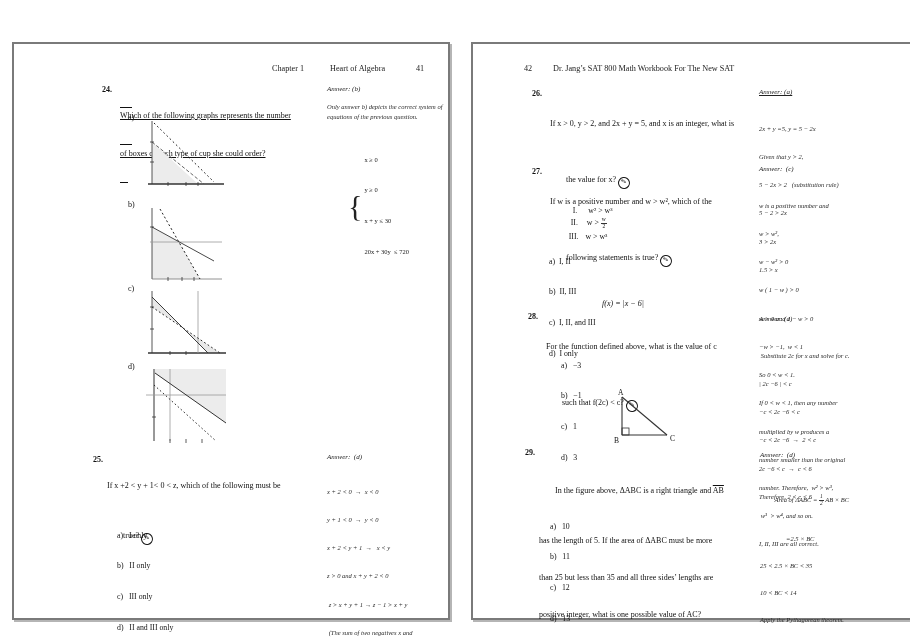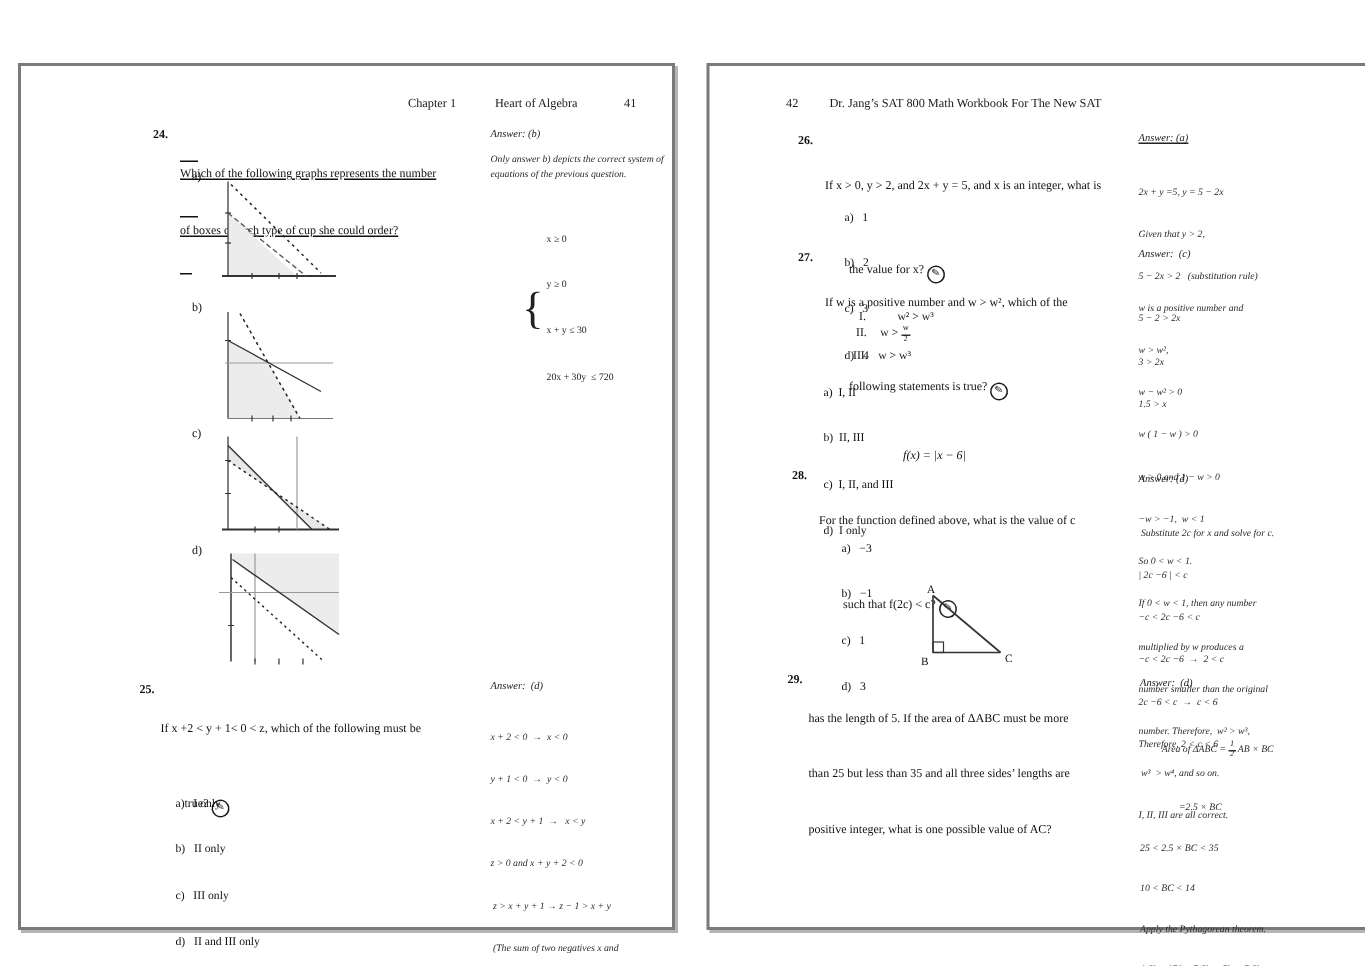--- a/index.html
+++ b/index.html
@@ -159,36 +159,30 @@
     <span class="hl" style="left:51px;top:20px;">42</span>
     <span class="hl" style="left:80px;top:20px;">Dr. Jang’s SAT 800 Math Workbook For The New SAT</span>
 
     <span class="qnum" style="left:59px;top:45px;">26.</span>
     <div class="qb" style="left:77px;top:45px;line-height:14px;">
       <div>If x &gt; 0, y &gt; 2, and 2x + y = 5, and x is an integer, what is</div>
       <div>
         <span>the value for x?</span><span class="mark">✎</span>
       </div>
     </div>
-    <div class="ch" style="left:90px;top:75px;">
-      <div>a)   1</div>
-      <div>b)   2</div>
-      <div>c)   3</div>
-      <div>d)   4</div>
-    </div>
 
     <span class="qnum" style="left:59px;top:123px;">27.</span>
     <div class="qb" style="left:77px;top:123px;line-height:14px;">
       <div>If w is a positive number and w &gt; w², which of the</div>
       <div>
         <span>following statements is true?</span><span class="mark">✎</span>
       </div>
     </div>
     <div class="rm" style="left:88px;top:153px;">
-      <span>I.</span><span style="margin-left:21px;">w² &gt; w³</span>
+      <span>I.</span><span style="margin-left:11px;">w² &gt; w³</span>
     </div>
     <div class="rm" style="left:86px;top:164px;">
       <span>II.</span><span style="margin-left:9px;">w &gt; </span><span class="frac"><span class="fn">w</span><span class="fd">2</span></span>
     </div>
     <div class="rm" style="left:84px;top:179px;">
       <span>III.</span><span style="margin-left:7px;">w &gt; w³</span>
     </div>
     <div class="ch" style="left:76px;top:192px;">
       <div>a)  I, II</div>
       <div>b)  II, III</div>
@@ -219,23 +213,32 @@
         <line x1="21" y1="10" x2="66" y2="48" stroke="#333" stroke-width="1.1"></line>
         <rect x="21" y="41" width="7" height="7" fill="none" stroke="#333" stroke-width="0.8"></rect>
         <text x="17" y="8">A</text>
         <text x="13" y="56">B</text>
         <text x="69" y="54">C</text>
       </svg>
     </div>
 
     <span class="qnum" style="left:52px;top:404px;">29.</span>
     <div class="qb" style="left:66px;top:404px;line-height:12.4px;">
+      <div>
+        <span>In the figure above, ΔABC is a right triangle and </span><span class="ovl">AB</span>
+      </div>
       <div>has the length of 5. If the area of ΔABC must be more</div>
       <div>than 25 but less than 35 and all three sides’ lengths are</div>
       <div>positive integer, what is one possible value of AC?</div>
+    </div>
+    <div class="ch" style="left:77px;top:457px;">
+      <div>a)   10</div>
+      <div>b)   11</div>
+      <div>c)   12</div>
+      <div>d)   13</div>
     </div>
 
     <span class="ah" style="left:286px;top:44px;text-decoration:underline;">Answer: (a)</span>
     <div class="ab" style="left:286px;top:61px;">
       <div>2x + y =5, y = 5 − 2x</div>
       <div>Given that y &gt; 2,</div>
       <div>5 − 2x &gt; 2   (substitution rule)</div>
       <div>5 − 2 &gt; 2x</div>
       <div>3 &gt; 2x</div>
       <div>1.5 &gt; x</div>

